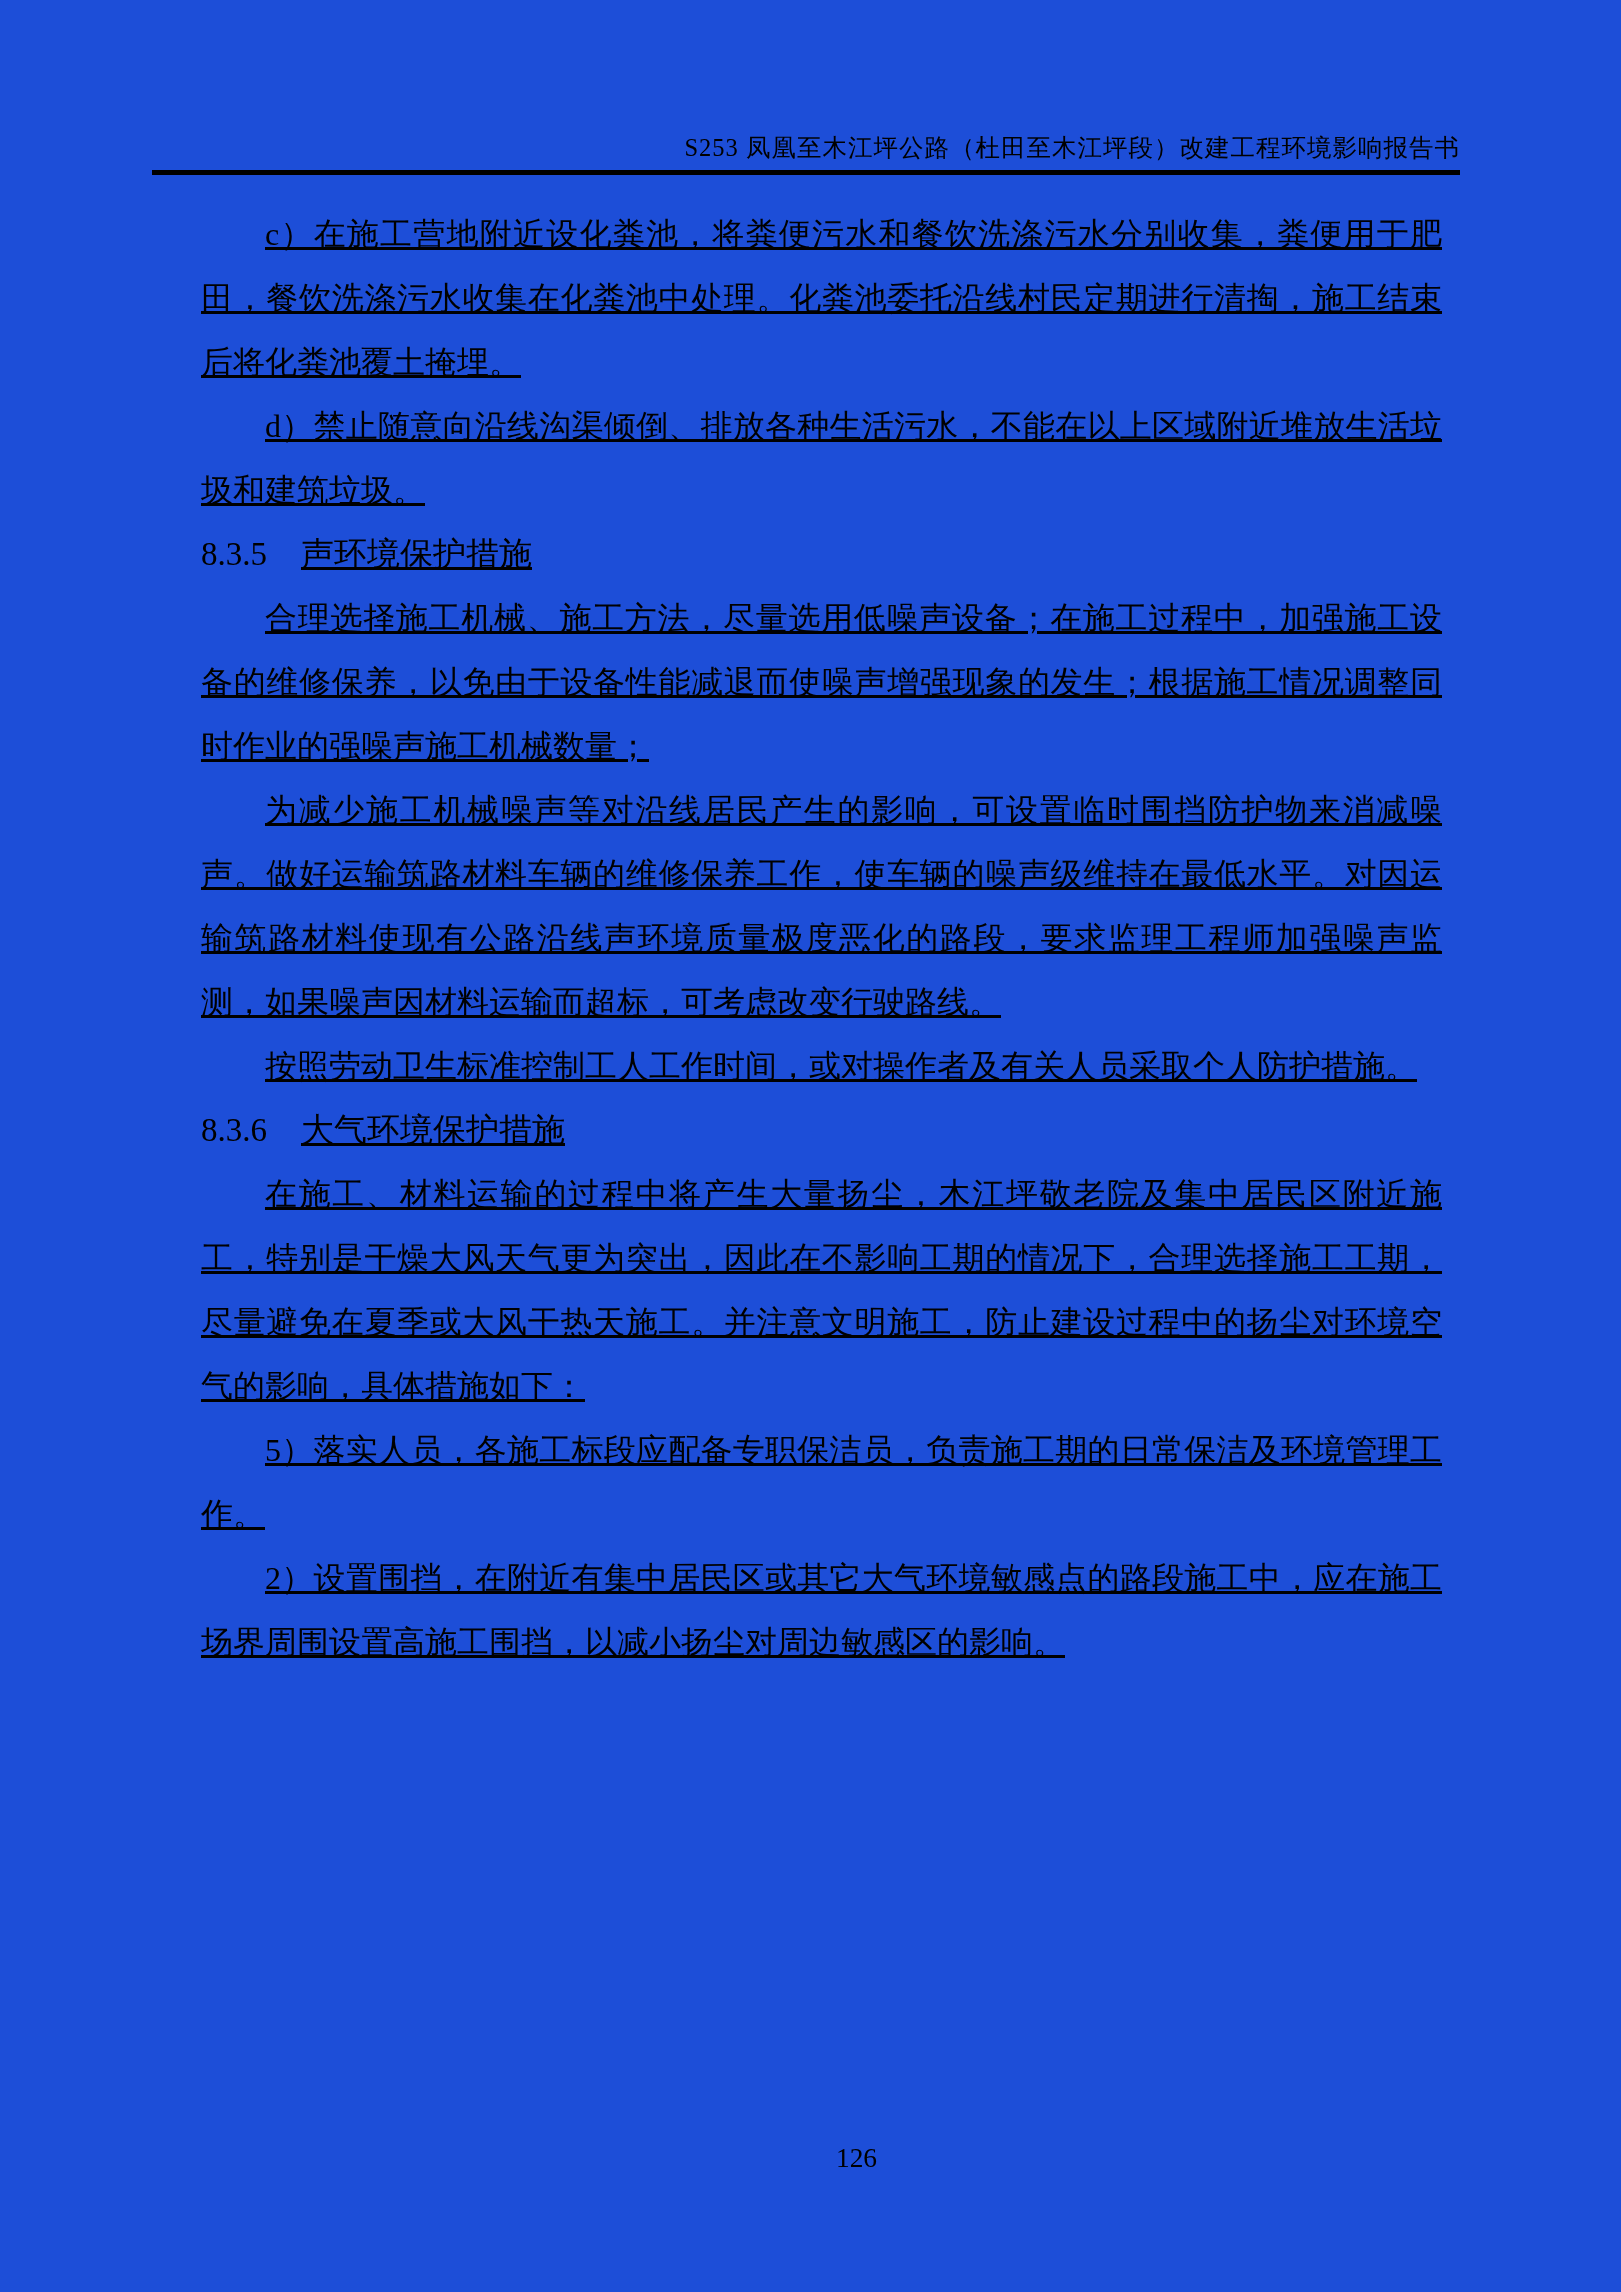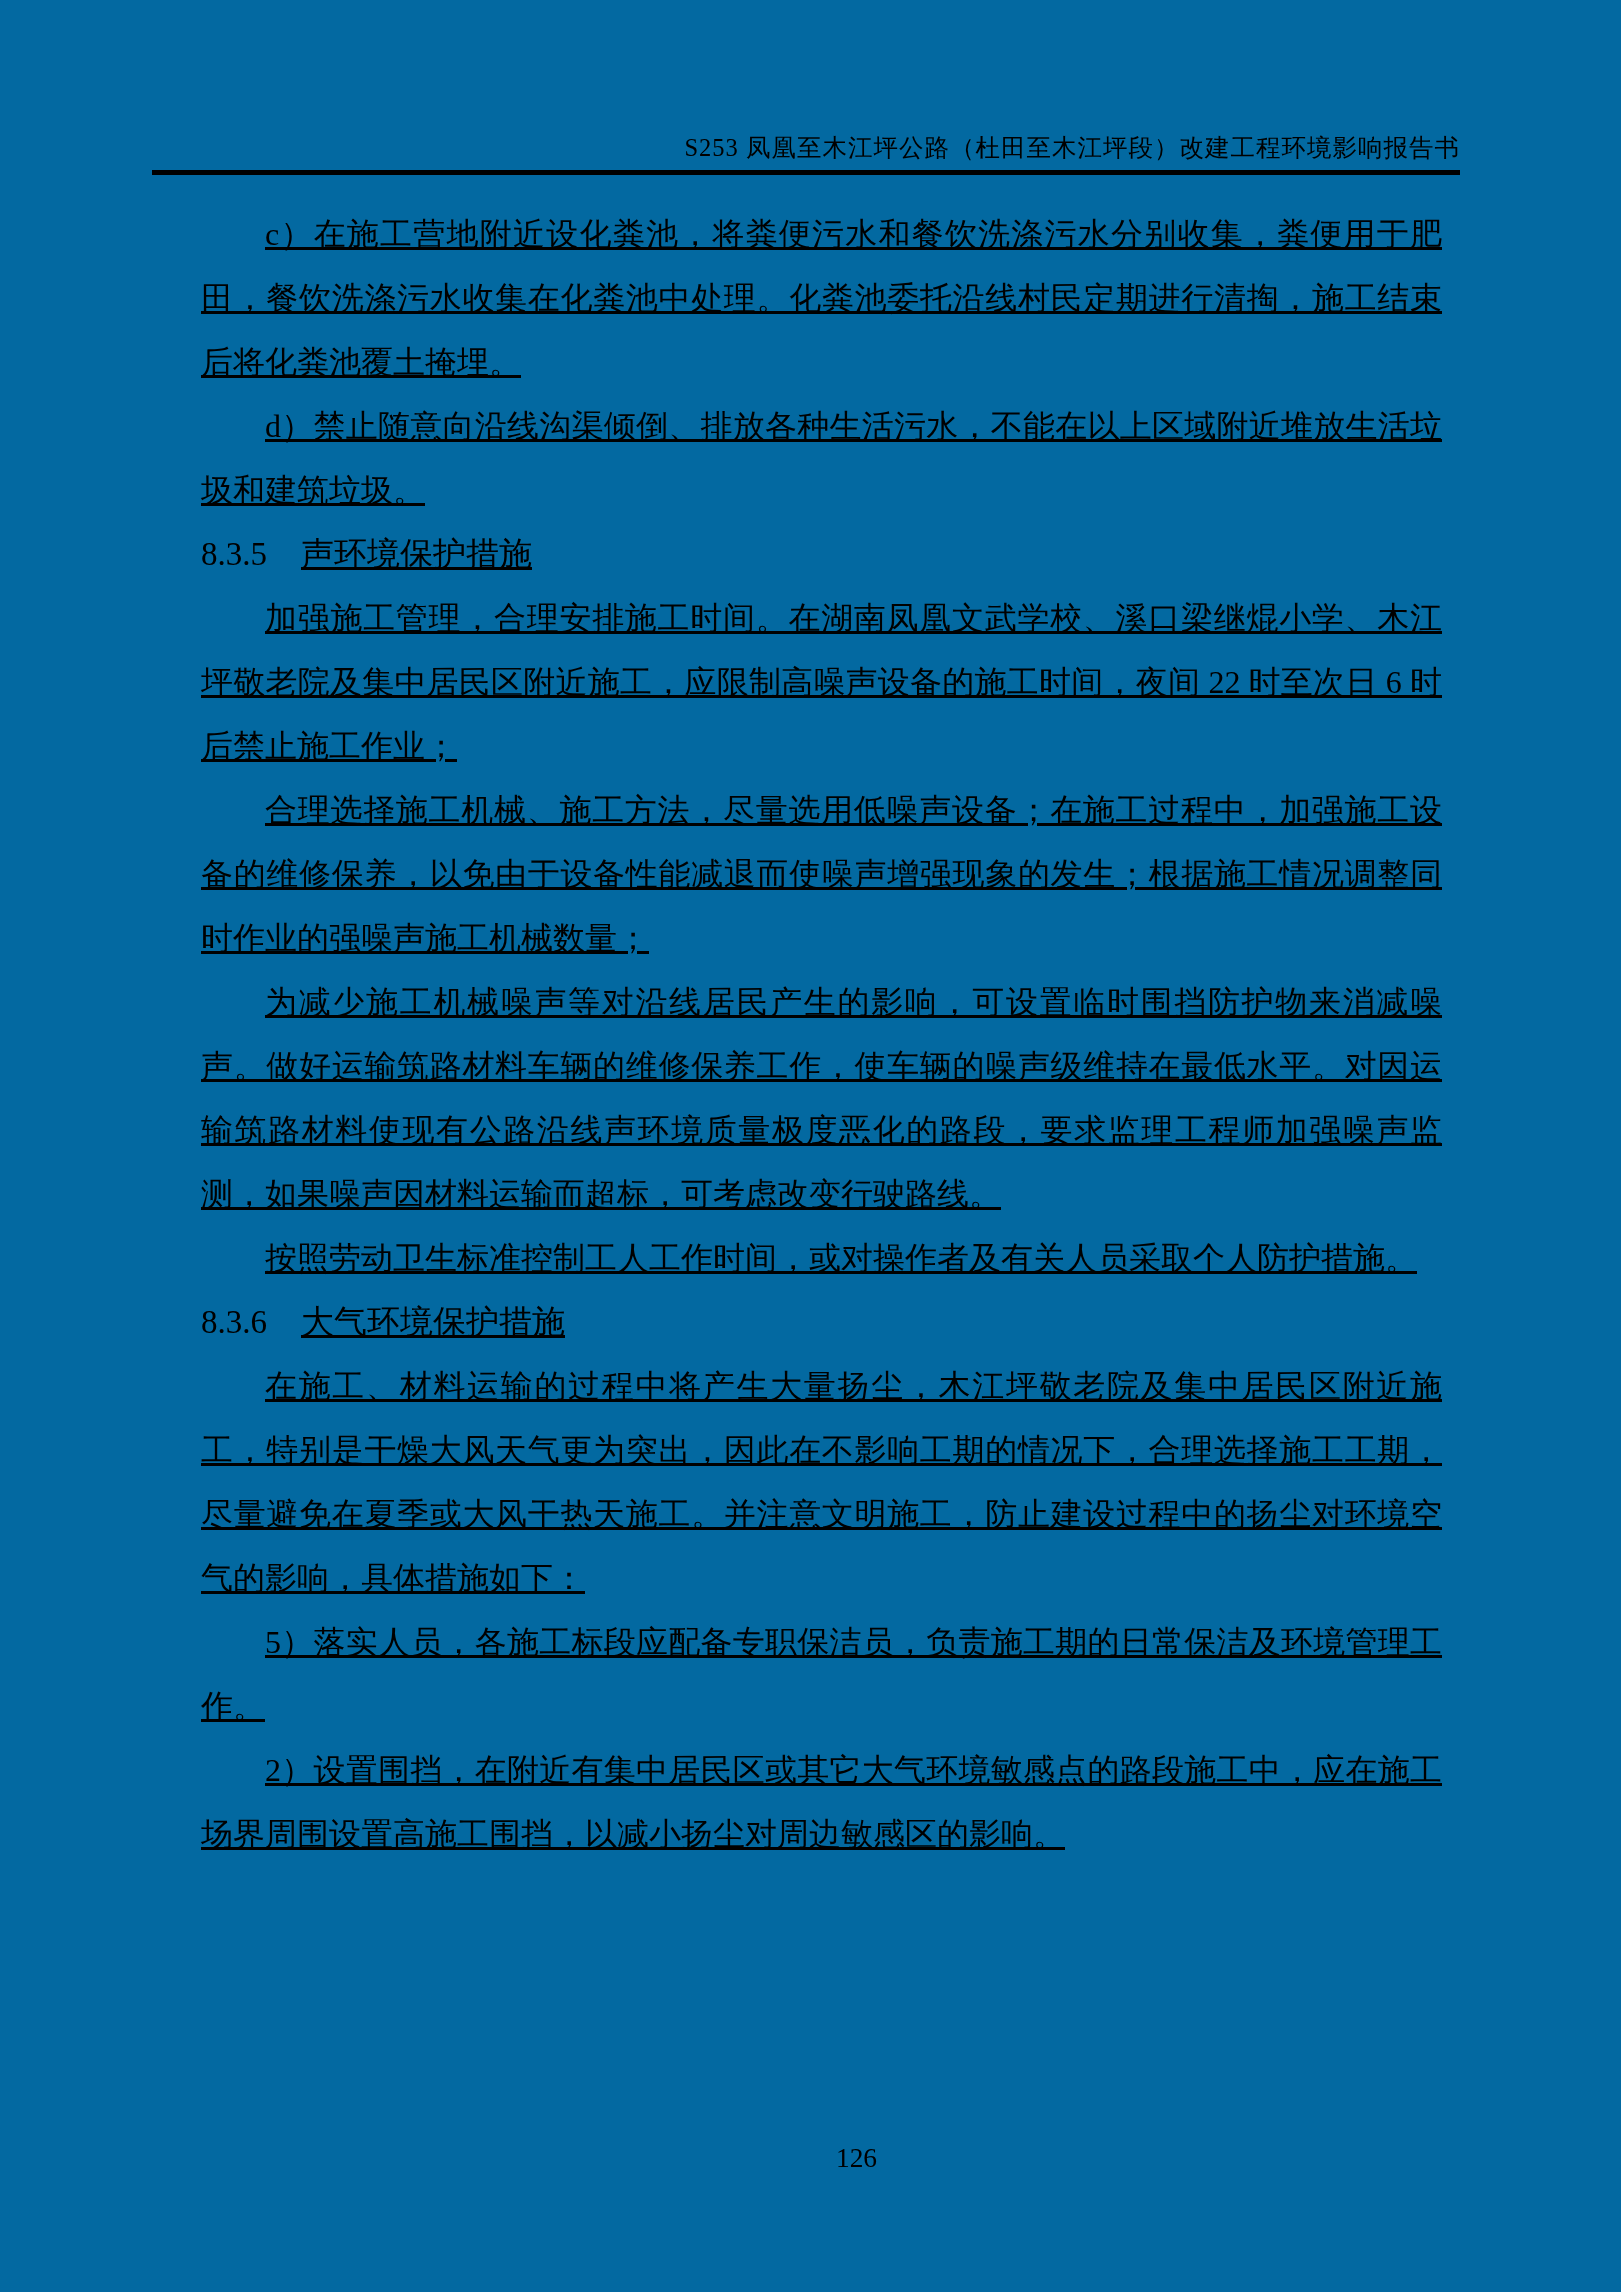--- a/index.html
+++ b/index.html
@@ -4,21 +4,21 @@
 <style>
   html, body {
     margin: 0;
     padding: 0;
     background: #ffffff;
   }
   .page {
     position: relative;
     width: 1621px;
     height: 2293px;
-    background: #0369a1;
+    background: #1d4ed8;
     color: #000000;
     font-family: "Liberation Serif", "DejaVu Serif", serif;
     overflow: hidden;
   }
   .header {
     position: absolute;
     left: 152px;
     top: 131px;
     width: 1308px;
     text-align: right;
@@ -69,21 +69,20 @@
   <div class="header">
     <span>S253 凤凰至木江坪公路（杜田至木江坪段）改建工程环境影响报告书</span>
   </div>
 
   <div class="content">
     <p>c）在施工营地附近设化粪池，将粪便污水和餐饮洗涤污水分别收集，粪便用于肥田，餐饮洗涤污水收集在化粪池中处理。化粪池委托沿线村民定期进行清掏，施工结束后将化粪池覆土掩埋。</p>
     <p>d）禁止随意向沿线沟渠倾倒、排放各种生活污水，不能在以上区域附近堆放生活垃圾和建筑垃圾。</p>
     <p class="heading">
       <span class="hnum">8.3.5</span><span>声环境保护措施</span>
     </p>
-    <p>加强施工管理，合理安排施工时间。在湖南凤凰文武学校、溪口梁继焜小学、木江坪敬老院及集中居民区附近施工，应限制高噪声设备的施工时间，夜间 22 时至次日 6 时后禁止施工作业；</p>
     <p>合理选择施工机械、施工方法，尽量选用低噪声设备；在施工过程中，加强施工设备的维修保养，以免由于设备性能减退而使噪声增强现象的发生；根据施工情况调整同时作业的强噪声施工机械数量；</p>
     <p>为减少施工机械噪声等对沿线居民产生的影响，可设置临时围挡防护物来消减噪声。做好运输筑路材料车辆的维修保养工作，使车辆的噪声级维持在最低水平。对因运输筑路材料使现有公路沿线声环境质量极度恶化的路段，要求监理工程师加强噪声监测，如果噪声因材料运输而超标，可考虑改变行驶路线。</p>
     <p>按照劳动卫生标准控制工人工作时间，或对操作者及有关人员采取个人防护措施。</p>
     <p class="heading">
       <span class="hnum">8.3.6</span><span>大气环境保护措施</span>
     </p>
     <p>在施工、材料运输的过程中将产生大量扬尘，木江坪敬老院及集中居民区附近施工，特别是干燥大风天气更为突出，因此在不影响工期的情况下，合理选择施工工期，尽量避免在夏季或大风干热天施工。并注意文明施工，防止建设过程中的扬尘对环境空气的影响，具体措施如下：</p>
     <p>5）落实人员，各施工标段应配备专职保洁员，负责施工期的日常保洁及环境管理工作。</p>
     <p>2）设置围挡，在附近有集中居民区或其它大气环境敏感点的路段施工中，应在施工场界周围设置高施工围挡，以减小扬尘对周边敏感区的影响。</p>
   </div>

